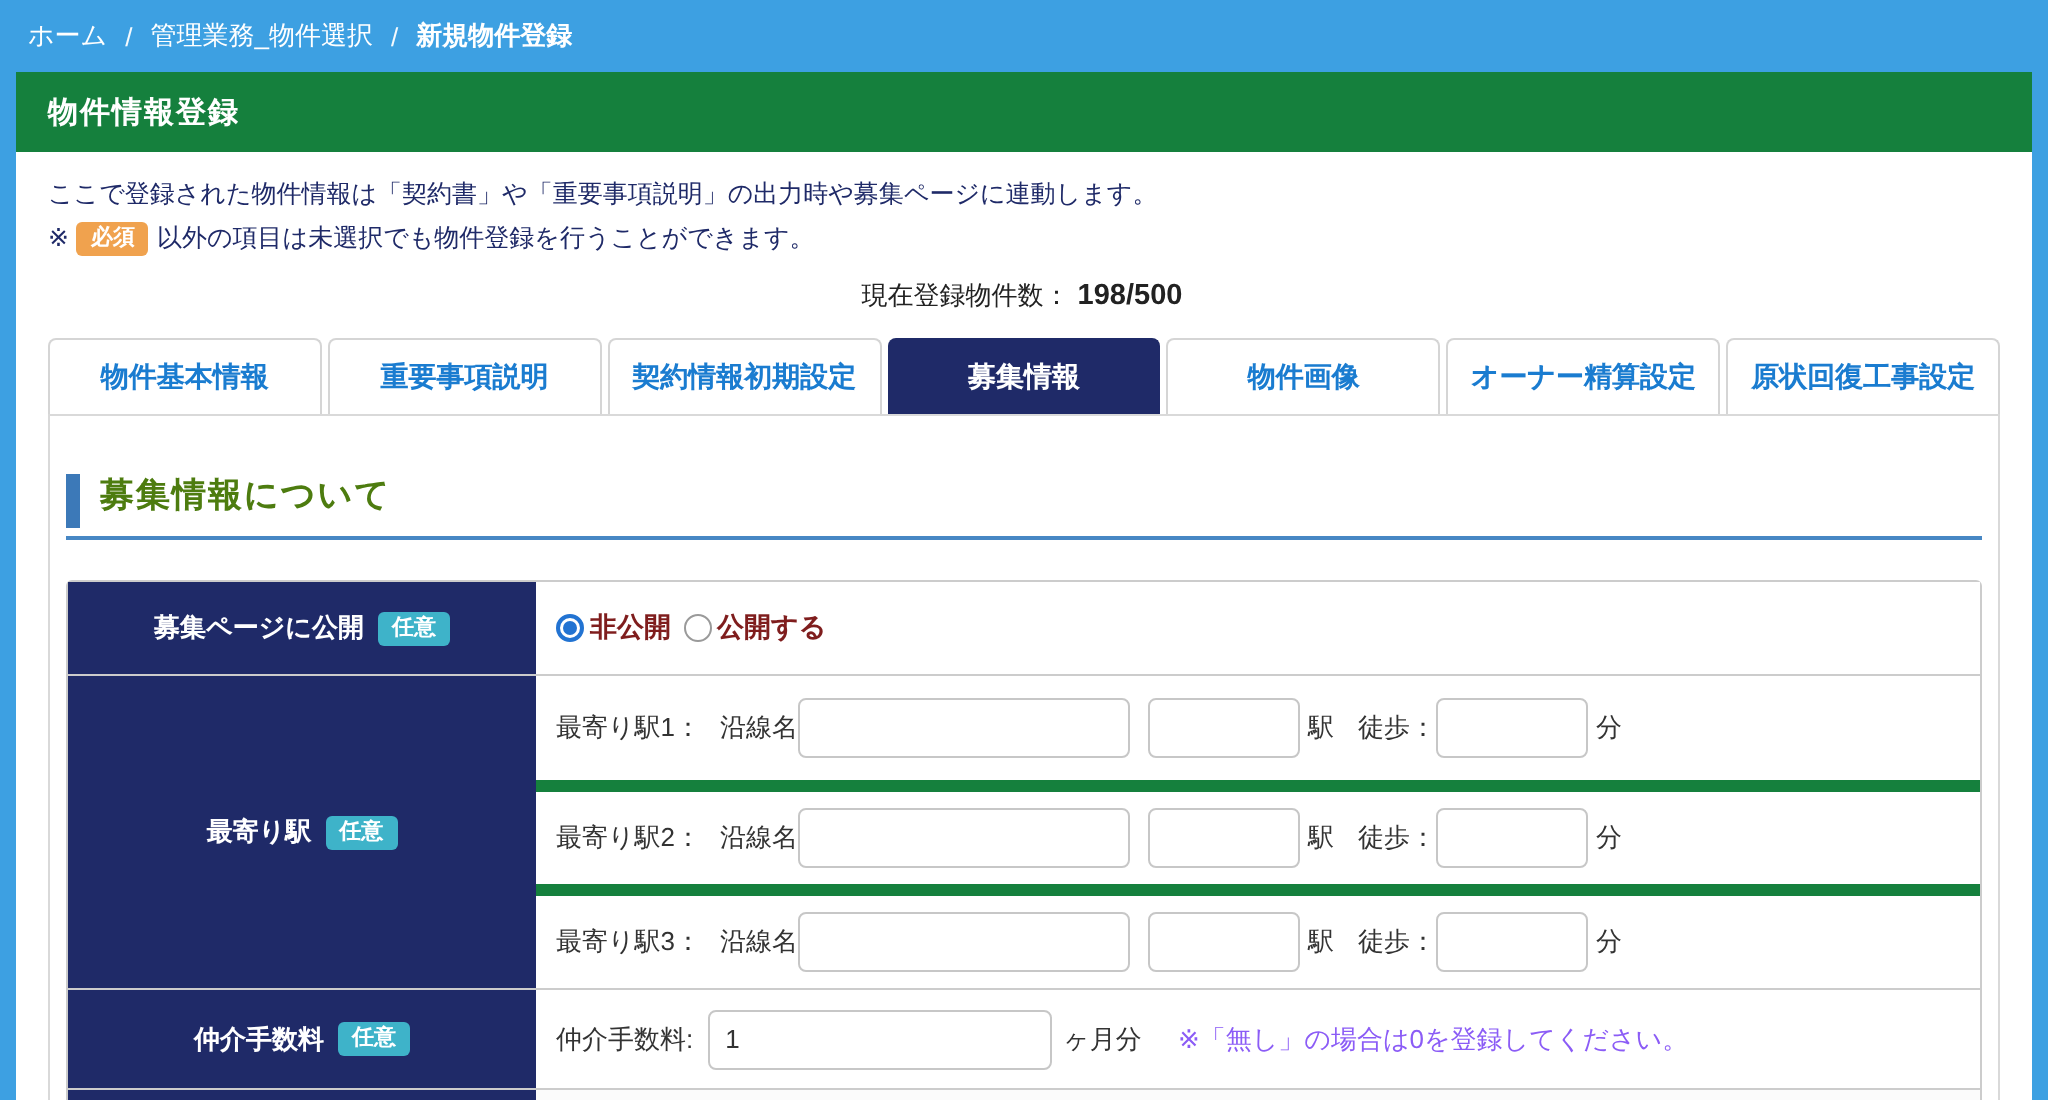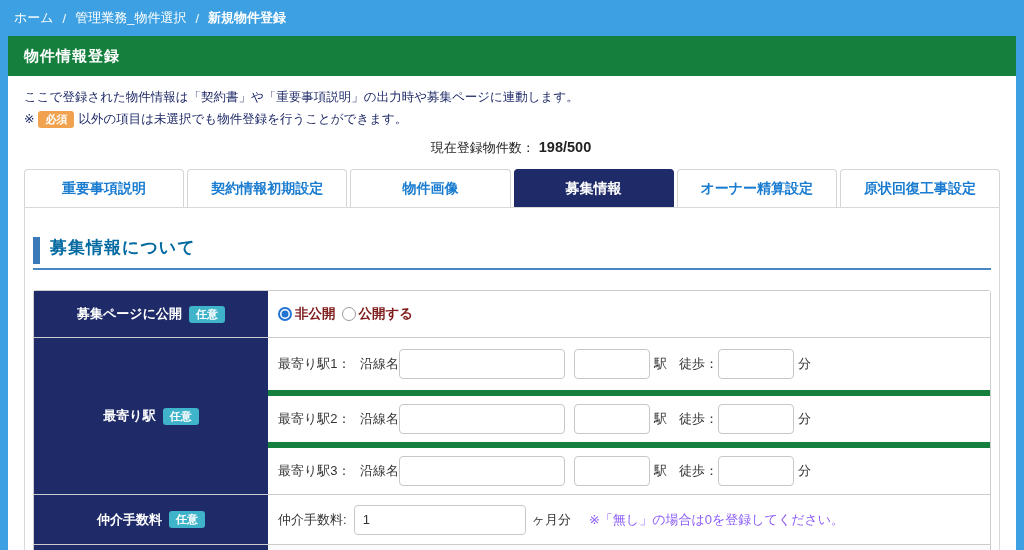--- a/index.html
+++ b/index.html
@@ -60,21 +60,21 @@
     min-height:330px;
   }
   .section-title {
     display:flex; align-items:center;
     border-bottom:2px solid #4787c4;
     padding-bottom:9px;
   }
   .section-title .accent-bar {
     width:7px; height:27px; background:#3c79b8; margin:0 10px -6px 0;
   }
-  .section-title .title-text { font-size:17px; font-weight:bold; color:#0369a1; letter-spacing:1px; }
+  .section-title .title-text { font-size:17px; font-weight:bold; color:#4d7c0f; letter-spacing:1px; }
 
   
   .ftable { margin-top:20px; border:1px solid #ccc; border-radius:3px 3px 0 0; }
   .frow { display:flex; border-top:1px solid #ccc; }
   .frow:first-child { border-top:none; }
   .flabel {
     width:234px; flex:0 0 234px;
     background:#1f2a68; color:#fff;
     display:flex; align-items:center; justify-content:center; gap:7px;
     font-size:13px; font-weight:bold;
@@ -138,24 +138,25 @@
         <span class="badge required">必須</span>
         <span>以外の項目は未選択でも物件登録を行うことができます。</span>
       </div>
     </div>
 
     <div class="count-row">
       <span class="count-label">現在登録物件数：</span><span class="count-value">198/500</span>
     </div>
 
     <div class="tabs">
+      <div class="tab">物件基本情報</div>
       <div class="tab">重要事項説明</div>
       <div class="tab">契約情報初期設定</div>
+      <div class="tab active">募集情報</div>
       <div class="tab">物件画像</div>
-      <div class="tab active">募集情報</div>
       <div class="tab">オーナー精算設定</div>
       <div class="tab">原状回復工事設定</div>
     </div>
 
     <div class="content">
       <div class="section-title">
         <span class="accent-bar"></span>
         <span class="title-text">募集情報について</span>
       </div>
 

